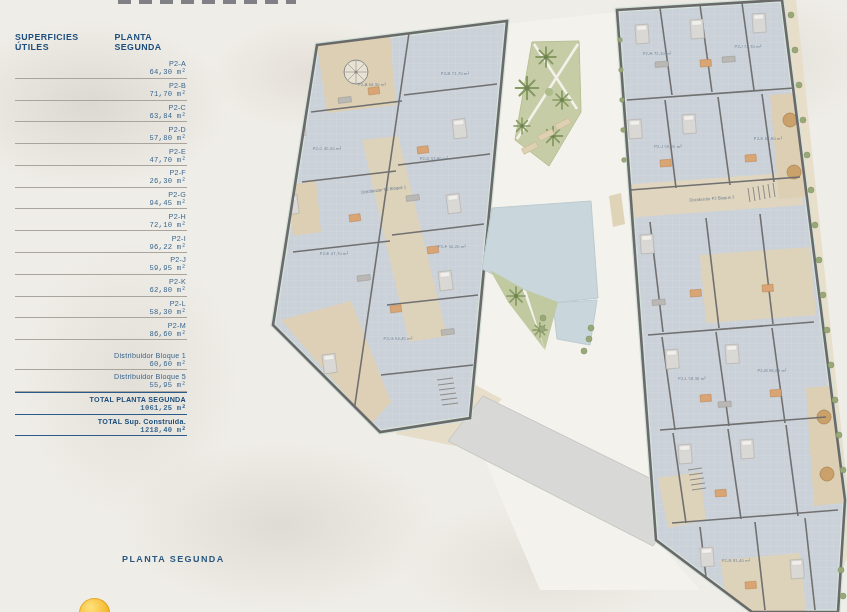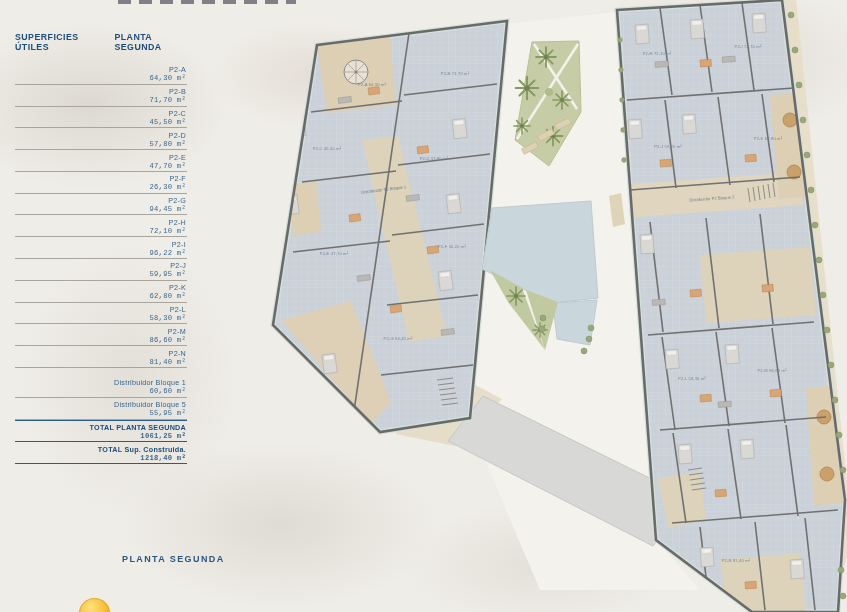--- a/index.html
+++ b/index.html
@@ -17,21 +17,21 @@
   .b5{left:400px;top:500px;width:280px;height:130px;background:radial-gradient(closest-side,rgba(205,200,191,.35),rgba(205,200,191,0));}
   .b6{left:210px;top:20px;width:200px;height:110px;background:radial-gradient(closest-side,rgba(208,195,186,.35),rgba(208,195,186,0));}
   
   .topstrip{
     position:absolute;left:118px;top:0;width:178px;height:4px;opacity:.72;
     background:repeating-linear-gradient(90deg,#555561 0 13px,transparent 13px 21px);
   }
   
   .legend{position:absolute;left:15px;top:32px;width:186px;color:#38648c;}
   .legend-head{display:flex;justify-content:space-between;color:#1d4d7c;
-    font-size:8.8px;font-weight:bold;letter-spacing:.45px;margin-bottom:11px;}
+    font-size:8.8px;font-weight:bold;letter-spacing:.45px;margin-bottom:5px;}
   .lrows{width:172px;}
   .lrow{display:flex;justify-content:space-between;align-items:flex-end;
     font-size:7.2px;letter-spacing:.25px;border-bottom:.8px solid #a9a59d;
     padding:2.4px 1px 1.4px 1px;flex-direction:column;}
   .lrow .rv{color:#3c688f;font-family:Liberation Mono, monospace;}
   .gap{height:8px;}
   .trow{color:#1d4d7c;font-weight:bold;border-bottom:1.4px solid #2b5b8b;}
   .trow0{border-top:1.4px solid #2b5b8b;}
   
   .caption{position:absolute;left:122px;top:554px;font-size:9px;font-weight:600;
@@ -316,21 +316,21 @@
       <div class="lrow">
           <span class="rl">P2-A</span>
           <span class="rv">64,30 m²</span>
         </div>
       <div class="lrow">
           <span class="rl">P2-B</span>
           <span class="rv">71,70 m²</span>
         </div>
       <div class="lrow">
           <span class="rl">P2-C</span>
-          <span class="rv">45,50 m²</span>
+          <span class="rv">63,84 m²</span>
         </div>
       <div class="lrow">
           <span class="rl">P2-D</span>
           <span class="rv">57,80 m²</span>
         </div>
       <div class="lrow">
           <span class="rl">P2-E</span>
           <span class="rv">47,70 m²</span>
         </div>
       <div class="lrow">
@@ -357,24 +357,20 @@
           <span class="rl">P2-K</span>
           <span class="rv">62,80 m²</span>
         </div>
       <div class="lrow">
           <span class="rl">P2-L</span>
           <span class="rv">58,30 m²</span>
         </div>
       <div class="lrow">
           <span class="rl">P2-M</span>
           <span class="rv">86,60 m²</span>
-        </div>
-      <div class="lrow">
-          <span class="rl">P2-N</span>
-          <span class="rv">81,40 m²</span>
         </div>
       <div class="gap"></div>
       <div class="lrow">
           <span class="rl">Distribuidor Bloque 1</span>
           <span class="rv">60,60 m²</span>
         </div>
       <div class="lrow">
           <span class="rl">Distribuidor Bloque 5</span>
           <span class="rv">55,95 m²</span>
         </div>

